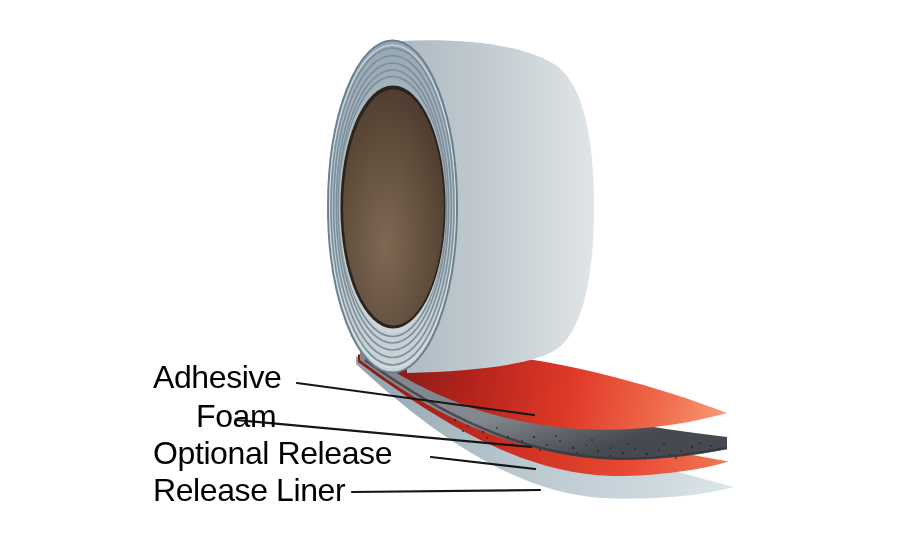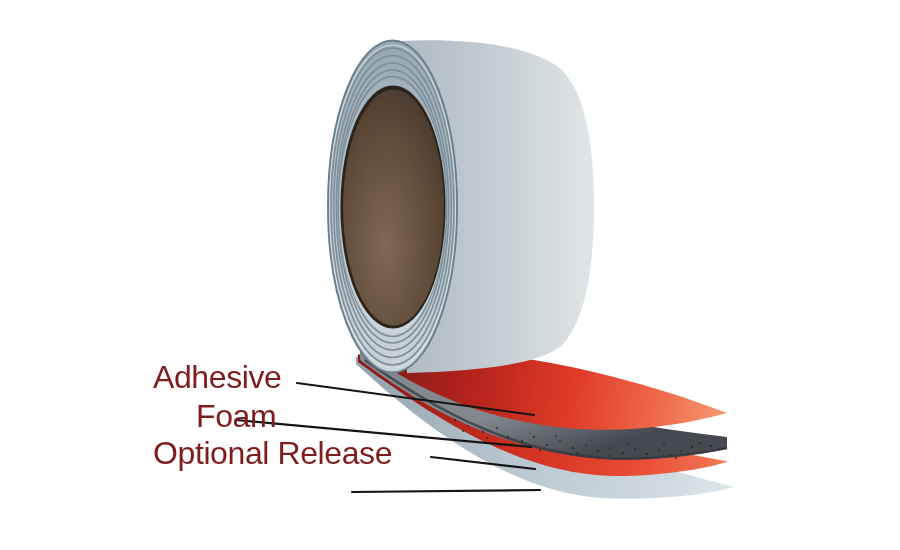--- a/index.html
+++ b/index.html
@@ -11,21 +11,21 @@
     overflow: hidden;
     font-family: "Liberation Sans", sans-serif;
   }
   .stage svg { position: absolute; left: 0; top: 0; }
   .layer-label {
     position: absolute;
     left: 153px;
     font-size: 32px;
     line-height: 1;
     letter-spacing: -0.4px;
-    color: #7f1d1d;
+    color: #000000;
     white-space: nowrap;
   }
   .lbl-0 { top: 361px; }
   .lbl-1 { top: 400px; margin-left: 43px; }
   .lbl-2 { top: 437px; }
   .lbl-3 { top: 474px; }
 </style>
 </head>
 <body>
 
@@ -167,14 +167,15 @@
       <line x1="297" y1="383" x2="534" y2="415"></line>
       <line x1="236" y1="420" x2="531" y2="447"></line>
       <line x1="431" y1="457" x2="535" y2="469"></line>
       <line x1="352" y1="492" x2="540" y2="490"></line>
     </g>
   </svg>
 
   <div class="layer-label lbl-0">Adhesive</div>
   <div class="layer-label lbl-1">Foam</div>
   <div class="layer-label lbl-2">Optional Release</div>
+  <div class="layer-label lbl-3">Release Liner</div>
 
 </div>
 
 </body></html>

